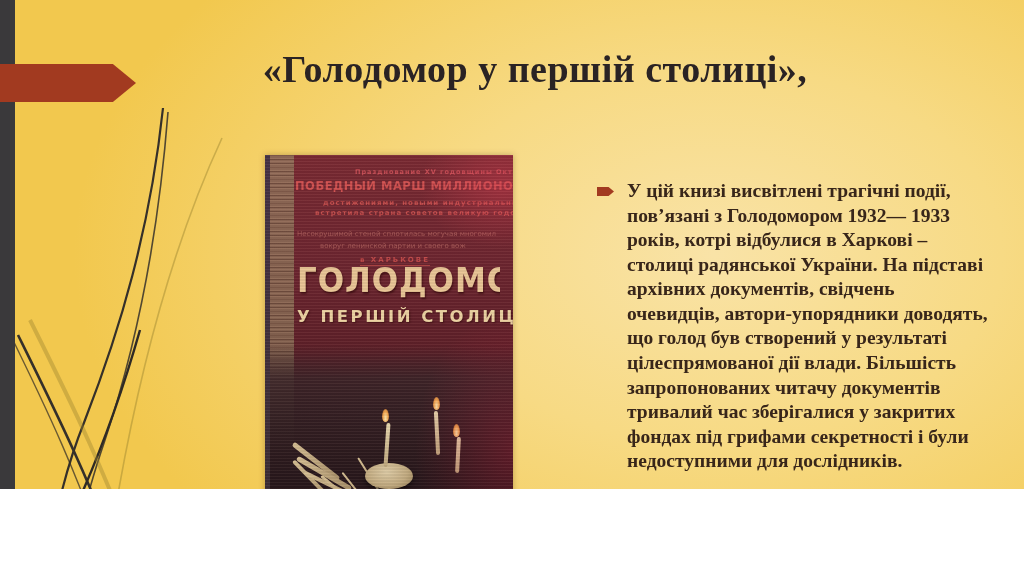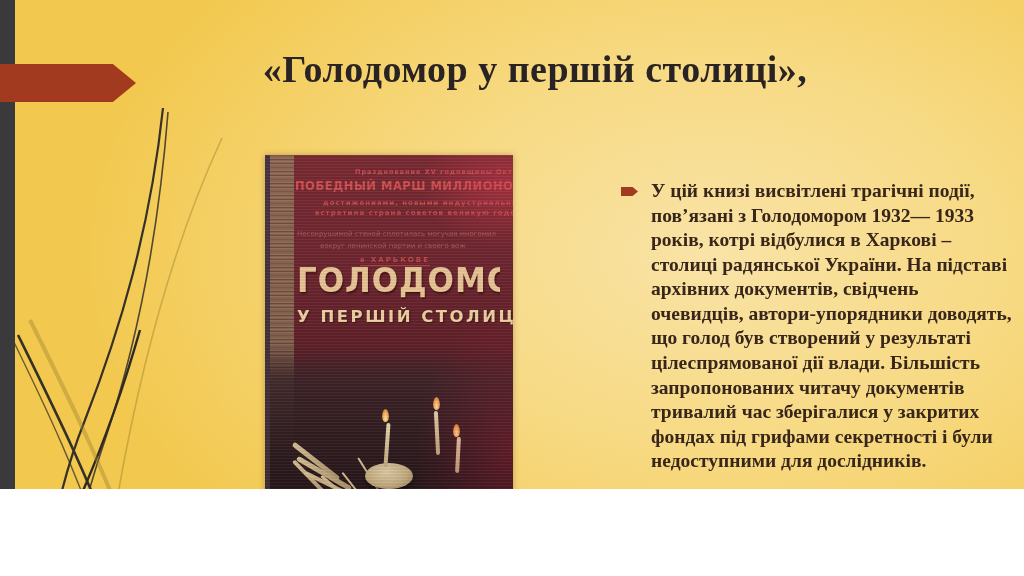--- a/index.html
+++ b/index.html
@@ -49,21 +49,21 @@
   .flame{position:absolute;width:7px;height:13px;border-radius:50% 50% 50% 50%/60% 60% 40% 40%;
     background:radial-gradient(ellipse at 50% 70%, #ffe9b0 0%, #f0a14a 55%, rgba(200,80,30,.2) 100%);}
   .bread{position:absolute;left:100px;top:118px;width:48px;height:26px;border-radius:50%;
     background:radial-gradient(ellipse at 45% 35%, #ddcba6 0%, #c2ab81 55%, #8d774f 100%);box-shadow:0 3px 5px rgba(0,0,0,.5);}
   .wheat{position:absolute;left:18px;top:100px;width:110px;height:90px;}
   .wheat span{position:absolute;display:block;background:linear-gradient(90deg,#d4bd92,#a8906a);border-radius:3px;}
   .berries{position:absolute;left:140px;top:165px;width:6px;height:6px;border-radius:50%;background:#c02535;
     box-shadow:8px 3px 0 #b52233,16px 0 0 #c52a38,4px 10px 0 #a81f2e,13px 9px 0 #c22534,21px 6px 0 #b02031,
                9px 16px 0 #c62b39,18px 14px 0 #ab2030,2px -5px 0 #b82434,15px -6px 0 #c32836,24px 12px 0 #9c1d2b;}
   
-  .bullet-item{position:absolute;left:621px;top:179px;width:394px;display:flex;align-items:flex-start;}
+  .bullet-item{position:absolute;left:597px;top:179px;width:394px;display:flex;align-items:flex-start;}
   .bullet-marker{flex:0 0 17px;width:17px;height:11px;margin-top:7px;background:var(--accent-red);
     clip-path:polygon(0 8%,68% 8%,100% 50%,68% 92%,0 92%);}
   .bullet-text{margin-left:13px;color:var(--body-text);font-weight:700;font-size:19.5px;line-height:1.26;text-align:left;}
 </style>
 </head>
 <body>
 
 <div class="slide">
 
   <svg class="deco-curves" viewBox="0 0 1024 576" fill="none">

